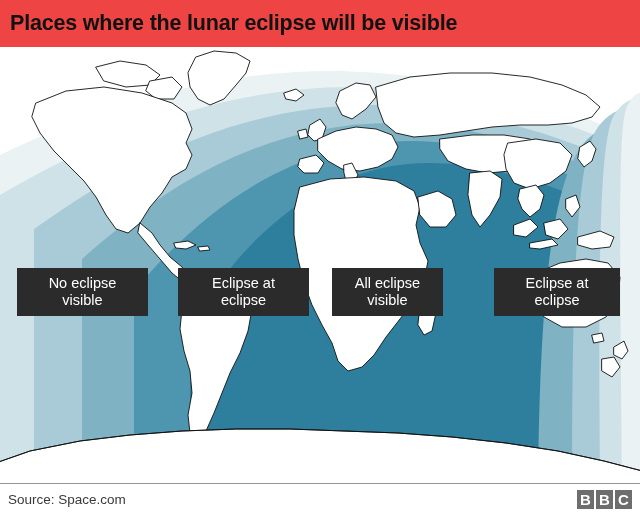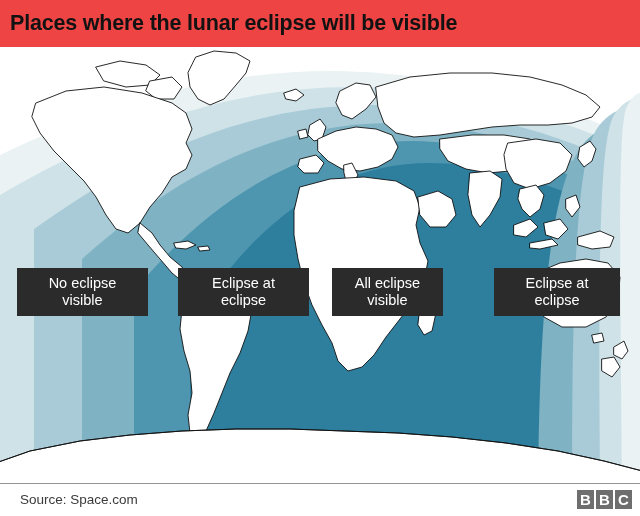--- a/index.html
+++ b/index.html
@@ -61,21 +61,20 @@
     position: absolute;
     left: 0; top: 484px;
     width: 640px; height: 32px;
     background: #ffffff;
   }
   #source-text {
     position: absolute;
     left: 8px; top: 8px;
     font-size: 13.5px;
     color: #3a3a3a;
-    margin-left: 12px;
   }
   #bbc-logo {
     position: absolute;
     right: 8px; top: 6px;
     display: flex;
     gap: 2px;
   }
   #bbc-logo .bbc-letter {
     width: 17px; height: 19px;
     background: #6e6e6e;

